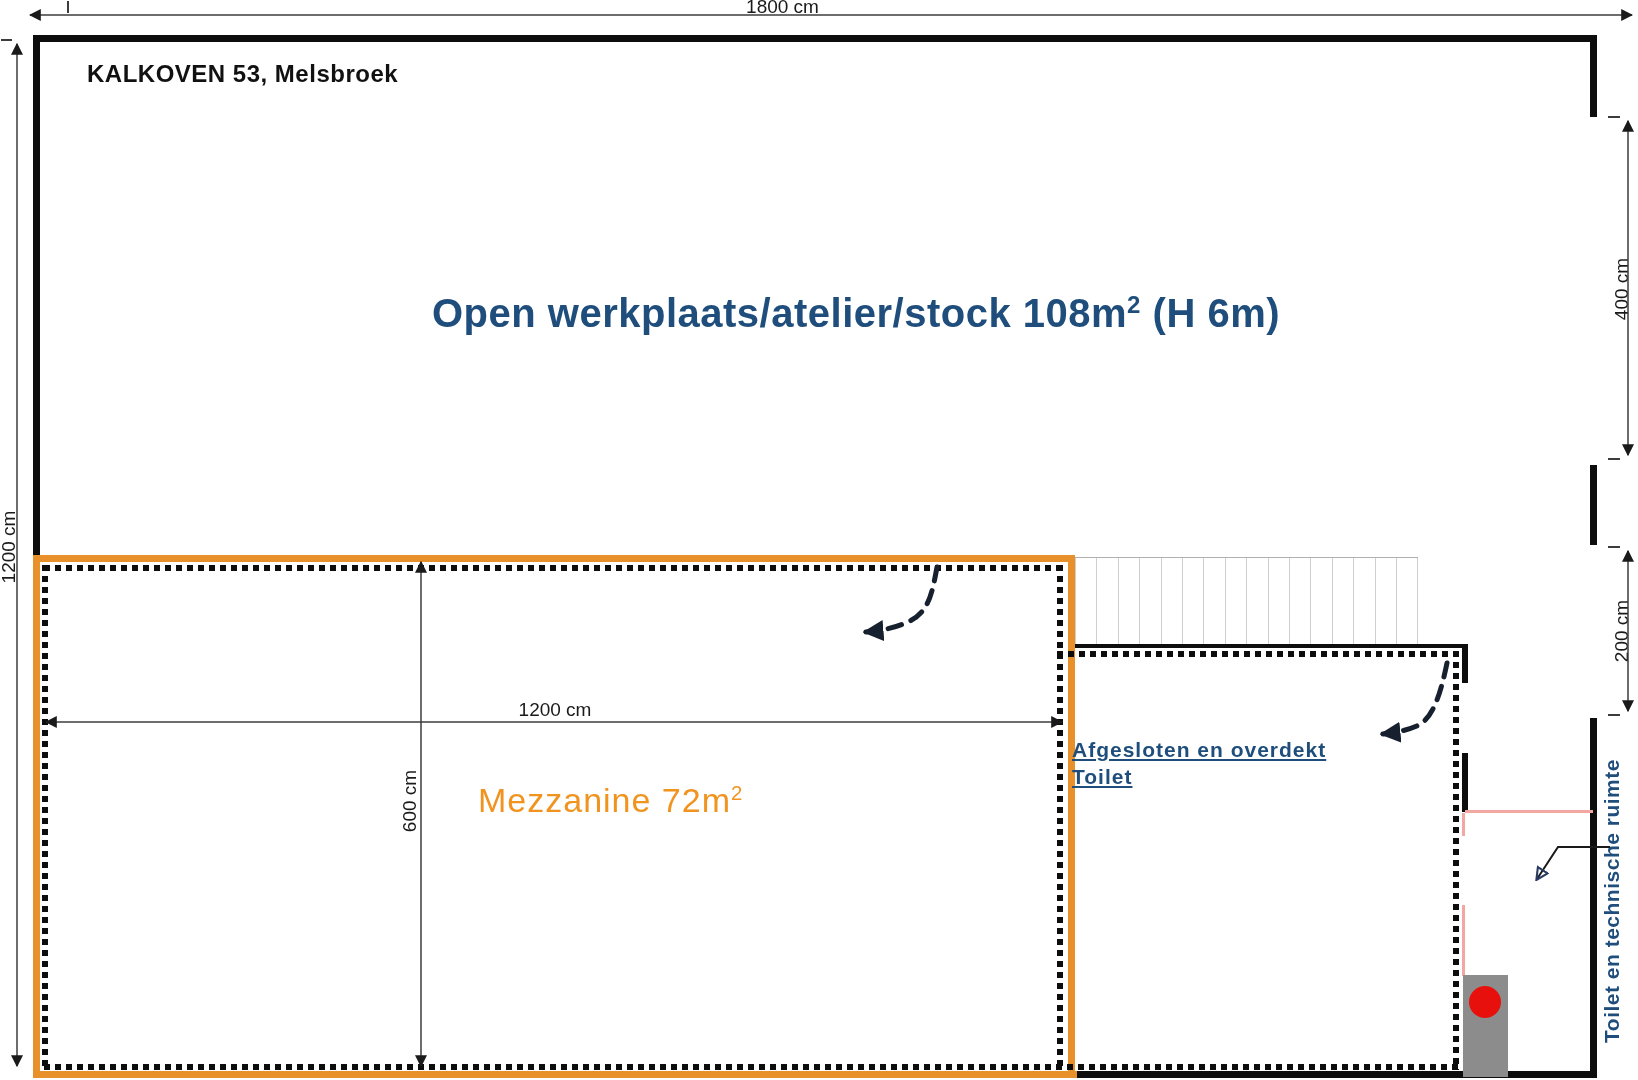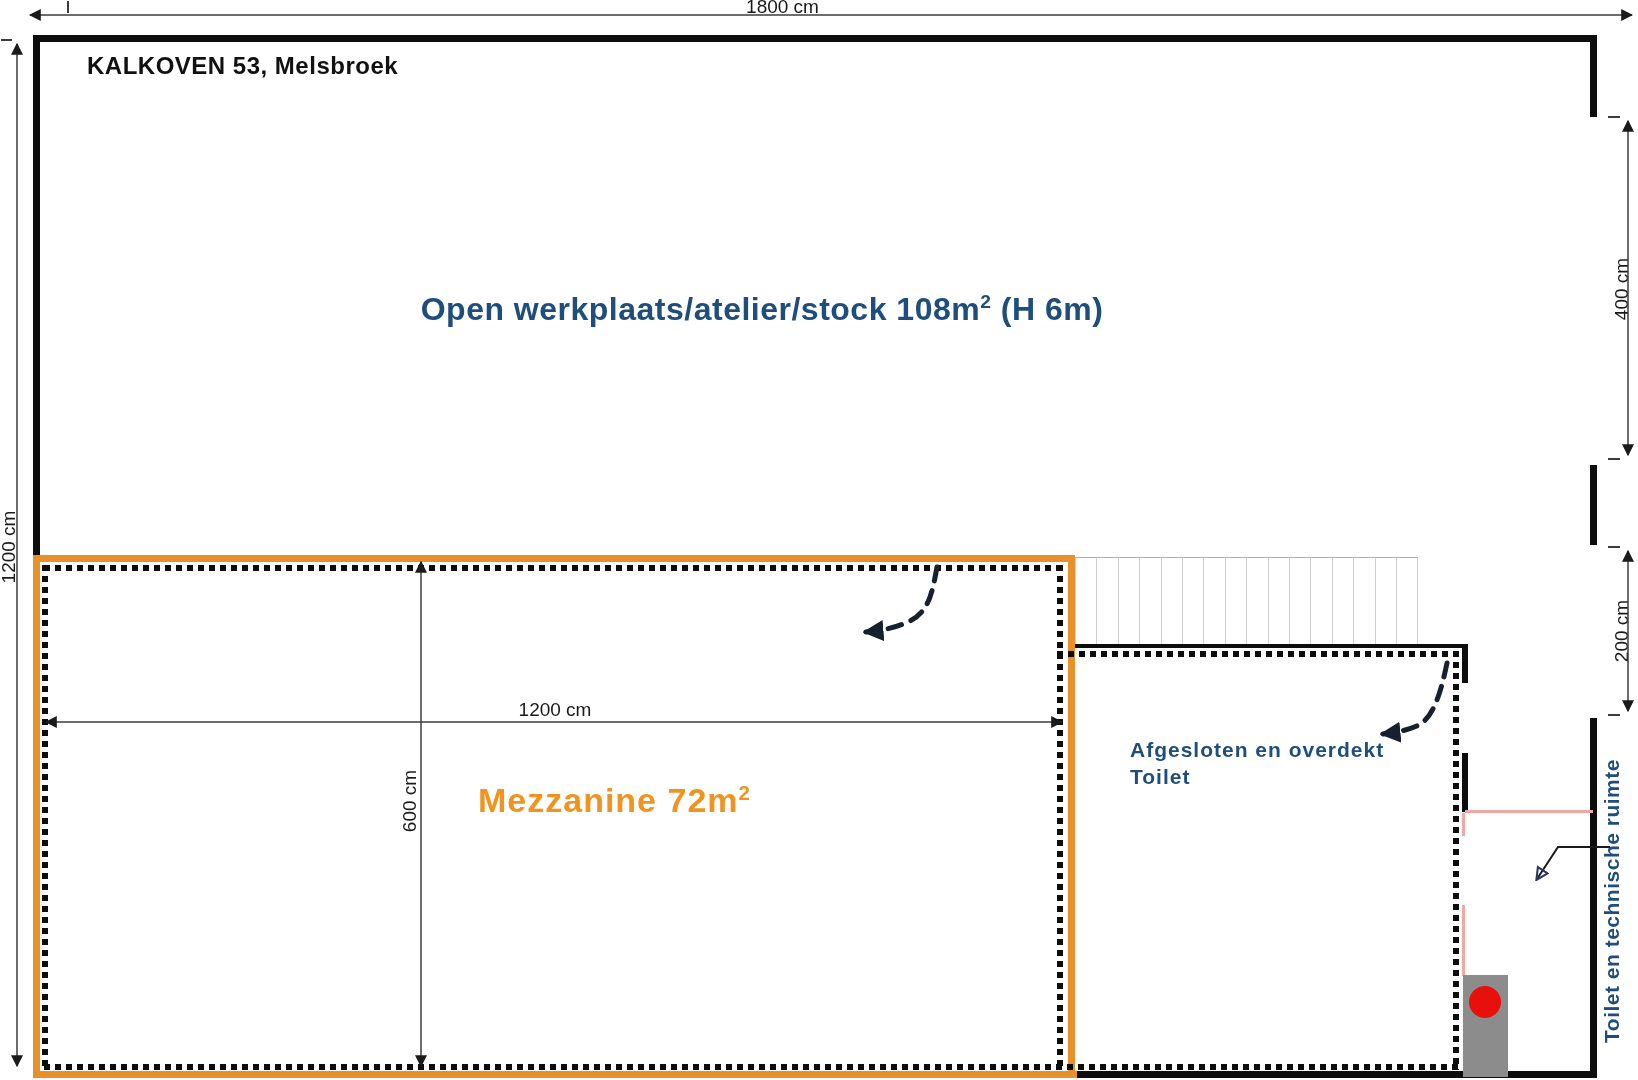--- a/index.html
+++ b/index.html
@@ -11,26 +11,26 @@
   .wall { position:absolute; background:var(--wall-black,#0d0d0d); }
   .ow   { position:absolute; background:var(--accent-orange,#e8912b); }
   .pink { position:absolute; background:var(--door-pink,#f2a7a2); }
   .dot-h { position:absolute; height:6px;
     background-image:repeating-linear-gradient(to right, var(--wall-black,#0d0d0d) 0 6px, transparent 6px 11px); }
   .dot-v { position:absolute; width:6px;
     background-image:repeating-linear-gradient(to bottom, var(--wall-black,#0d0d0d) 0 6px, transparent 6px 11px); }
   .dim-label { position:absolute; color:#1a1a1a; font-size:19px; white-space:nowrap; }
   .rot { transform:rotate(-90deg); transform-origin:center center; text-align:center; }
   .navy { color:var(--label-blue,#1f4e7c); font-weight:bold; }
-  .title { position:absolute; left:87px; top:52px; font-size:24px; font-weight:bold;
+  .title { position:absolute; left:87px; top:60px; font-size:24px; font-weight:bold;
            color:#111; letter-spacing:0.5px; }
-  .big-label { position:absolute; left:412px; top:291px; width:700px; text-align:center;
-           font-size:32px; letter-spacing:0.5px; white-space:nowrap; }
+  .big-label { position:absolute; left:432px; top:291px; width:700px; text-align:center;
+           font-size:40px; letter-spacing:0.5px; white-space:nowrap; }
   .room-label { position:absolute; font-size:21px; letter-spacing:1px; line-height:27px; white-space:nowrap; }
-  .mezz-label { position:absolute; left:478px; top:781px; font-size:34px; font-weight:bold;
+  .mezz-label { position:absolute; left:478px; top:781px; font-size:34px; font-weight:normal;
            color:var(--orange-text,#f0941f); letter-spacing:1px; white-space:nowrap; }
   .toilet-label { position:absolute; left:1447px; top:889px; width:330px; text-align:center;
            font-size:21px; letter-spacing:0.5px; }
   sup { font-size:60%; vertical-align:super; }
   .stairs { position:absolute; left:1075px; top:557px; width:343px; height:87px;
     border-top:1px solid #b0b0b0;
     background-image:repeating-linear-gradient(to right, var(--stair-gray,#cfcfcf) 0 1px, transparent 1px 21.4px); }
   .gray-box { position:absolute; left:1463px; top:975px; width:45px; height:102px;
     background:var(--fixture-gray,#8c8c8c); }
   .red-dot { position:absolute; left:1469px; top:986px; width:32px; height:32px; border-radius:50%;
@@ -90,21 +90,21 @@
   <div class="gray-box"></div>
   <div class="red-dot"></div>
 
   <div class="title">KALKOVEN 53, Melsbroek</div>
 
   <div class="big-label navy">
     <span>Open werkplaats/atelier/stock 108m</span><sup>2</sup><span> (H 6m)</span>
   </div>
 
 
-  <div class="room-label navy" style="left:1130px; top:736px;">
+  <div class="room-label navy" style="left:1072px; top:736px;text-decoration:underline;">
     <div>Afgesloten en overdekt</div>
     <div>Toilet</div>
   </div>
 
   <div class="mezz-label">
     <span>Mezzanine 72m</span><sup>2</sup>
   </div>
 
   <div class="toilet-label navy rot">Toilet en technische ruimte</div>
 

